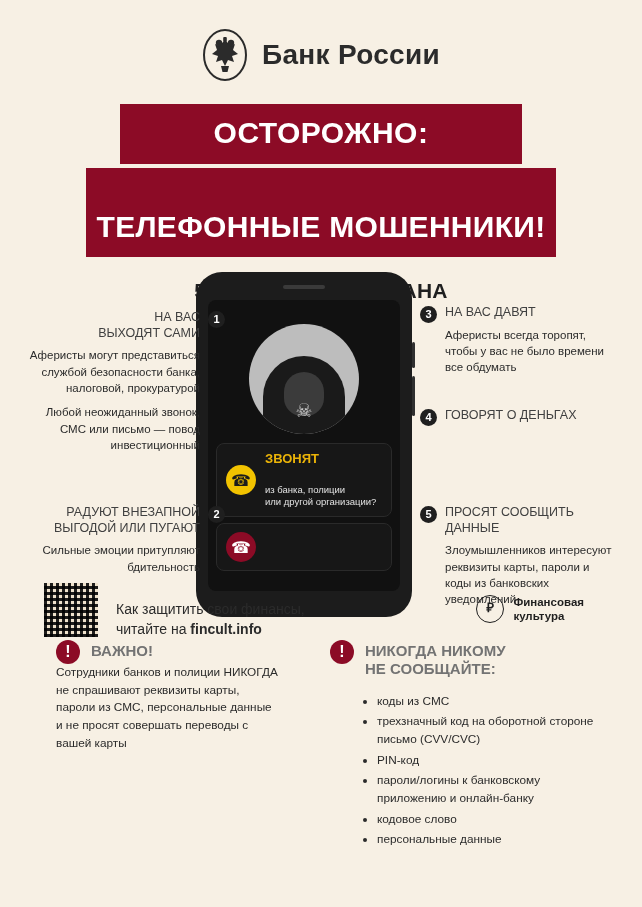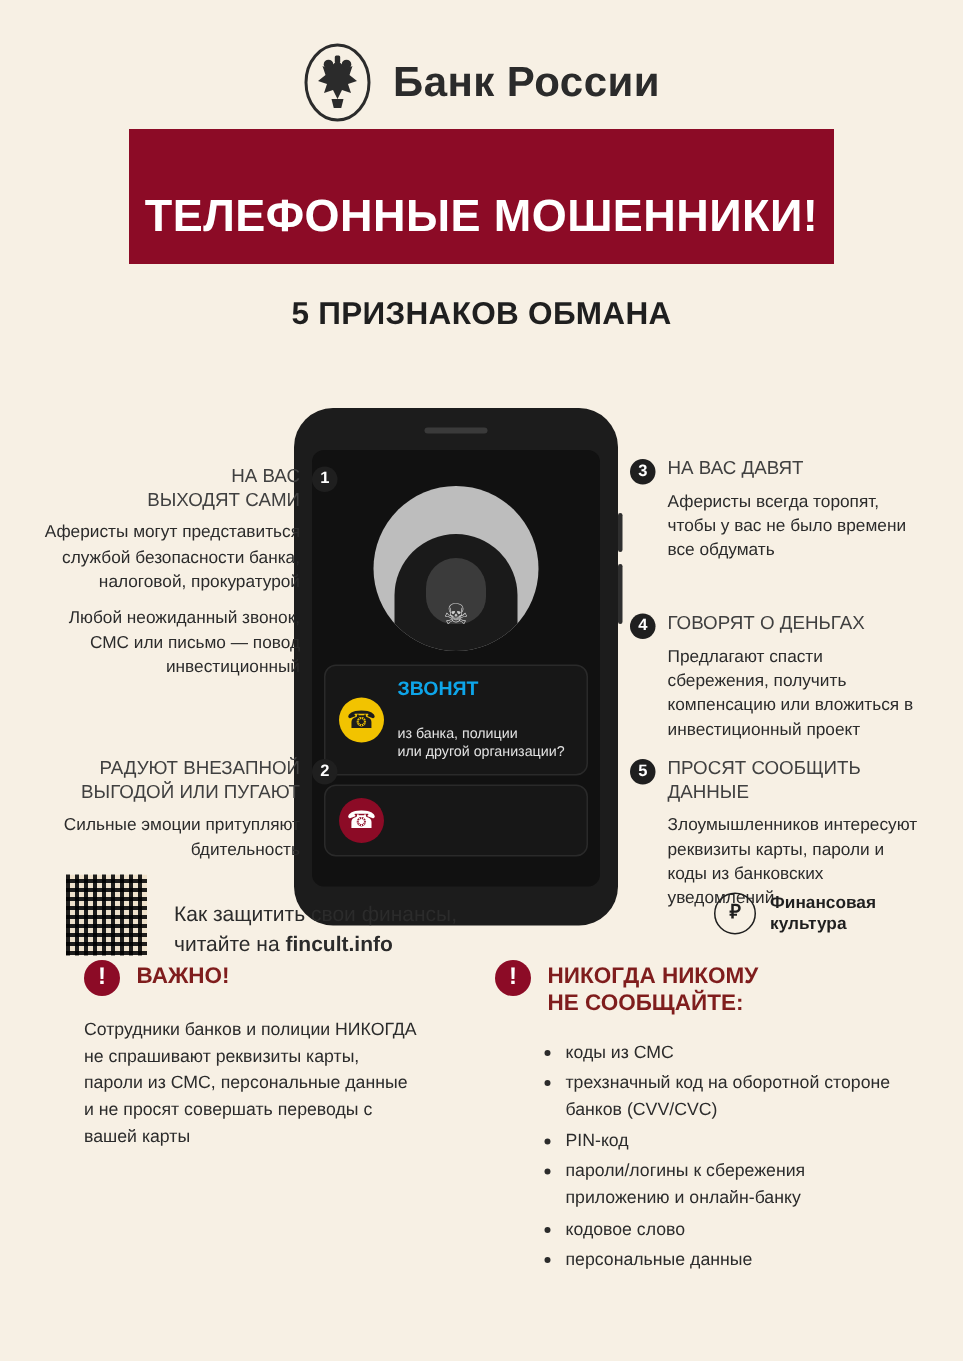--- a/index.html
+++ b/index.html
@@ -194,21 +194,21 @@
     border-radius: 50%;
     flex: 0 0 30px;
     display: flex;
     align-items: center;
     justify-content: center;
     font-size: 16px;
   }
   .round-icon.yellow { background: #f2c300; color: #1c1c1c; }
   .round-icon.red { background: #8c0b26; color: #ffffff; }
   .call-title {
-    color: #0ea5e9;
+    color: #eab308;
     font-weight: bold;
     font-size: 13px;
     line-height: 1.15;
   }
   .call-sub {
     color: #e2e2e2;
     font-size: 9.5px;
     line-height: 1.25;
     margin-top: 17px;
   }
@@ -289,26 +289,25 @@
     color: #ffffff;
     font-weight: bold;
     font-size: 16px;
     text-align: center;
     line-height: 24px;
     flex: 0 0 24px;
   }
   .head-text {
     font-size: 15px;
     font-weight: bold;
-    color: #7f1d1d;
+    color: #737373;
     line-height: 1.22;
     padding-top: 2px;
   }
   .body-text {
-    margin-top: 14px;
     font-size: 11.8px;
     line-height: 1.5;
     color: #2b2b2b;
   }
   ul.list {
     margin: 14px 0 0 0;
     padding-left: 15px;
     font-size: 11.8px;
     line-height: 1.5;
   }
@@ -382,20 +381,23 @@
           <circle cx="17" cy="15" r="3.2"></circle>
           <circle cx="29" cy="15" r="3.2"></circle>
           <rect x="21.2" y="9" width="3.6" height="5" rx="1"></rect>
           <path d="M19 38 h8 l-1.5 6 h-5 Z"></path>
         </g>
       </svg>
     </div>
     <div class="logo-title">Банк России</div>
   </div>
 
+  <div class="banner">
+    <div class="banner-line1">ОСТОРОЖНО:</div>
+  </div>
   <div class="banner banner-wide" style="margin-top:4px;">
     <div class="banner-line2">ТЕЛЕФОННЫЕ МОШЕННИКИ!</div>
   </div>
 
   <div class="subtitle">5 ПРИЗНАКОВ ОБМАНА</div>
 
   <div class="phone-wrap">
     <div class="phone">
       <div class="phone-speaker"></div>
       <div class="phone-btn b1"></div>
@@ -440,21 +442,20 @@
 
   <div class="sign right s3">
     <div class="num">3</div>
     <h4>НА ВАС ДАВЯТ</h4>
     <p>Аферисты всегда торопят, чтобы у вас не было времени все обдумать</p>
   </div>
 
   <div class="sign right s4">
     <div class="num">4</div>
     <h4>ГОВОРЯТ О ДЕНЬГАХ</h4>
-    <p>Предлагают спасти сбережения, получить компенсацию или вложиться в инвестиционный проект</p>
   </div>
 
   <div class="sign right s5">
     <div class="num">5</div>
     <h4>ПРОСЯТ СООБЩИТЬ ДАННЫЕ</h4>
     <p>Злоумышленников интересуют реквизиты карты, пароли и коды из банковских уведомлений</p>
   </div>
 
   <div class="bottom">
     <div class="col-left">
@@ -466,23 +467,23 @@
     </div>
 
     <div class="col-right">
       <div class="head-row">
         <div class="excl-icon">!</div>
         <div class="head-text" style="white-space:pre-line;">НИКОГДА НИКОМУ
 НЕ СООБЩАЙТЕ:</div>
       </div>
       <ul class="list">
         <li>коды из СМС</li>
-        <li>трехзначный код на оборотной стороне банков (CVV/CVC)</li>
+        <li>трехзначный код на оборотной стороне письмо (CVV/CVC)</li>
         <li>PIN-код</li>
-        <li>пароли/логины к сбережения приложению и онлайн-банку</li>
+        <li>пароли/логины к банковскому приложению и онлайн-банку</li>
         <li>кодовое слово</li>
         <li>персональные данные</li>
       </ul>
     </div>
   </div>
 
   <div class="footer">
     <div class="qr"></div>
     <div class="footer-text">
       <div>Как защитить свои финансы,</div>

